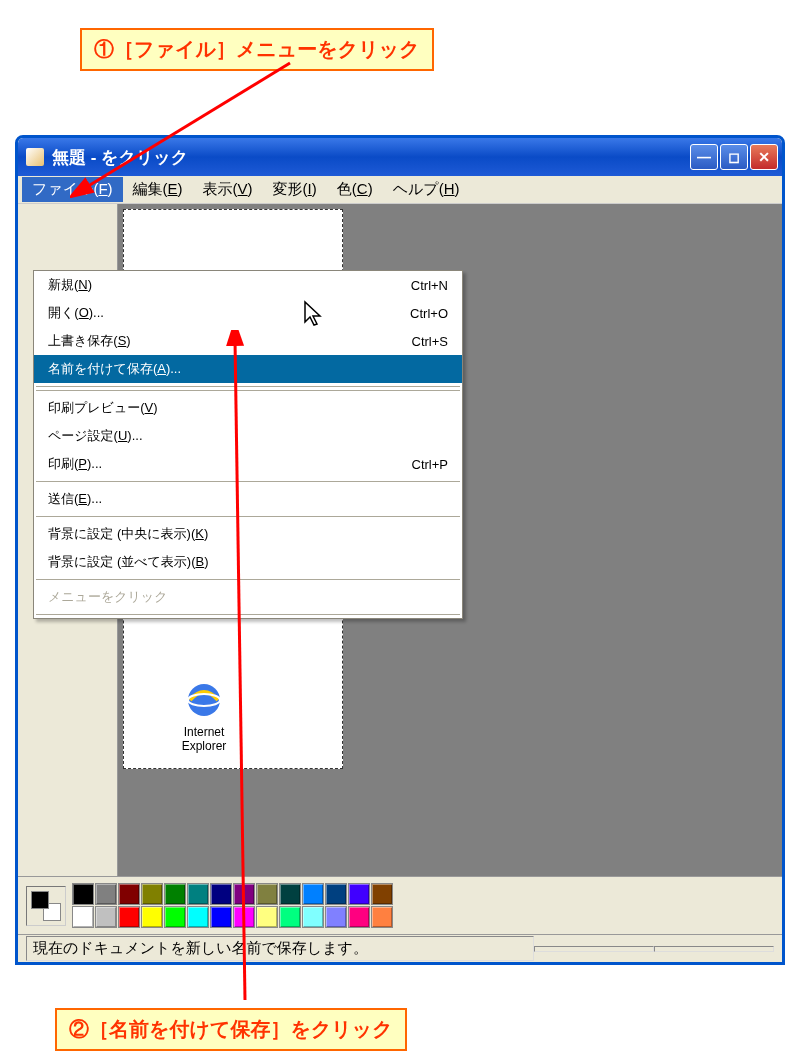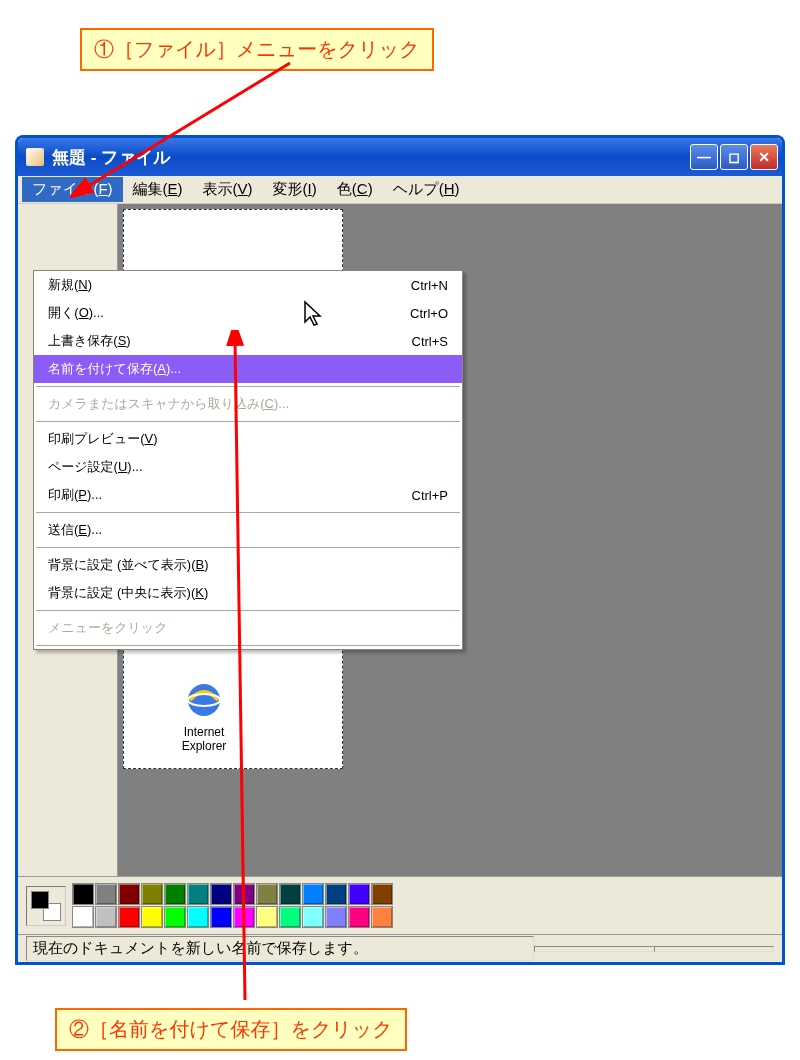--- a/index.html
+++ b/index.html
@@ -11,21 +11,21 @@
       font-size: 14px;
       position: relative;
     }
     .annotation {
       position: absolute;
       background: #ffffc0;
       border: 2px solid #ff6600;
       color: #ff3300;
       padding: 6px 12px;
       font-size: 20px;
-      font-weight: normal;
+      font-weight: bold;
       white-space: nowrap;
     }
     .annotation-1 { top: 28px; left: 80px; }
     .annotation-2 { top: 1008px; left: 55px; }
     
     .window {
       position: absolute;
       top: 135px;
       left: 15px;
       width: 770px;
@@ -142,21 +142,21 @@
     .dd-item {
       display: flex;
       align-items: center;
       padding: 5px 14px;
       font-size: 13px;
       color: #000;
       cursor: default;
     }
     .dd-item .label { flex: 1; }
     .dd-item .shortcut { color: #000; }
-    .dd-item.highlighted { background: #8b5cf6; color: #fff; justify-content: center; }
+    .dd-item.highlighted { background: #0369a1; color: #fff; justify-content: center; }
     .dd-item.disabled { color: #aca899; }
     .dd-sep {
       height: 1px;
       background: #aca899;
       margin: 3px 2px;
     }
     .underline { text-decoration: underline; }
     
     .colorbar {
       height: 58px;
@@ -228,21 +228,21 @@
       <marker id="ah2" markerWidth="10" markerHeight="10" refX="2" refY="3" orient="auto">
         <path d="M0,0 L0,6 L9,3 z" fill="#ff0000"></path>
       </marker>
     </defs>
   <line x1="20" y1="670" x2="10" y2="10" stroke="#ff0000" stroke-width="3" marker-end="url(#ah2)"></line>
 </svg>
 
 <div class="window">
   <div class="titlebar">
     <span class="titlebar-icon"></span>
-    <span class="titlebar-text">無題 - ファイル</span>
+    <span class="titlebar-text">無題 - をクリック</span>
     <div class="win-btn blue">—</div>
     <div class="win-btn blue">◻</div>
     <div class="win-btn red">✕</div>
   </div>
 
   <div class="menubar" id="menubar">
       <div class="menu-item active">ファイル(<span class="underline">F</span>)</div>
       <div class="menu-item">編集(<span class="underline">E</span>)</div>
       <div class="menu-item">表示(<span class="underline">V</span>)</div>
       <div class="menu-item">変形(<span class="underline">I</span>)</div>
@@ -276,44 +276,41 @@
           <span class="shortcut">Ctrl+O</span>
         </div>
         <div class="dd-item">
           <span class="label">上書き保存(<span class="underline">S</span>)</span>
           <span class="shortcut">Ctrl+S</span>
         </div>
         <div class="dd-item highlighted">
           <span class="label">名前を付けて保存(<span class="underline">A</span>)...</span>
         </div>
         <div class="dd-sep"></div>
-        <div class="dd-item disabled">
-          <span class="label">カメラまたはスキャナから取り込み(<span class="underline">C</span>)...</span>
-        </div>
         <div class="dd-sep"></div>
         <div class="dd-item">
           <span class="label">印刷プレビュー(<span class="underline">V</span>)</span>
         </div>
         <div class="dd-item">
           <span class="label">ページ設定(<span class="underline">U</span>)...</span>
         </div>
         <div class="dd-item">
           <span class="label">印刷(<span class="underline">P</span>)...</span>
           <span class="shortcut">Ctrl+P</span>
         </div>
         <div class="dd-sep"></div>
         <div class="dd-item">
           <span class="label">送信(<span class="underline">E</span>)...</span>
         </div>
         <div class="dd-sep"></div>
         <div class="dd-item">
+          <span class="label">背景に設定 (中央に表示)(<span class="underline">K</span>)</span>
+        </div>
+        <div class="dd-item">
           <span class="label">背景に設定 (並べて表示)(<span class="underline">B</span>)</span>
-        </div>
-        <div class="dd-item">
-          <span class="label">背景に設定 (中央に表示)(<span class="underline">K</span>)</span>
         </div>
         <div class="dd-sep"></div>
         <div class="dd-item disabled">
           <span class="label">メニューをクリック</span>
         </div>
         <div class="dd-sep"></div>
       </div>
 
     <svg class="cursor-arrow" style="top:96px; left:285px;" viewBox="0 0 20 28">
       <path d="M2 2 L2 22 L7 17 L11 25 L14 24 L10 16 L17 16 Z" fill="#fff" stroke="#000" stroke-width="1.5"></path>

